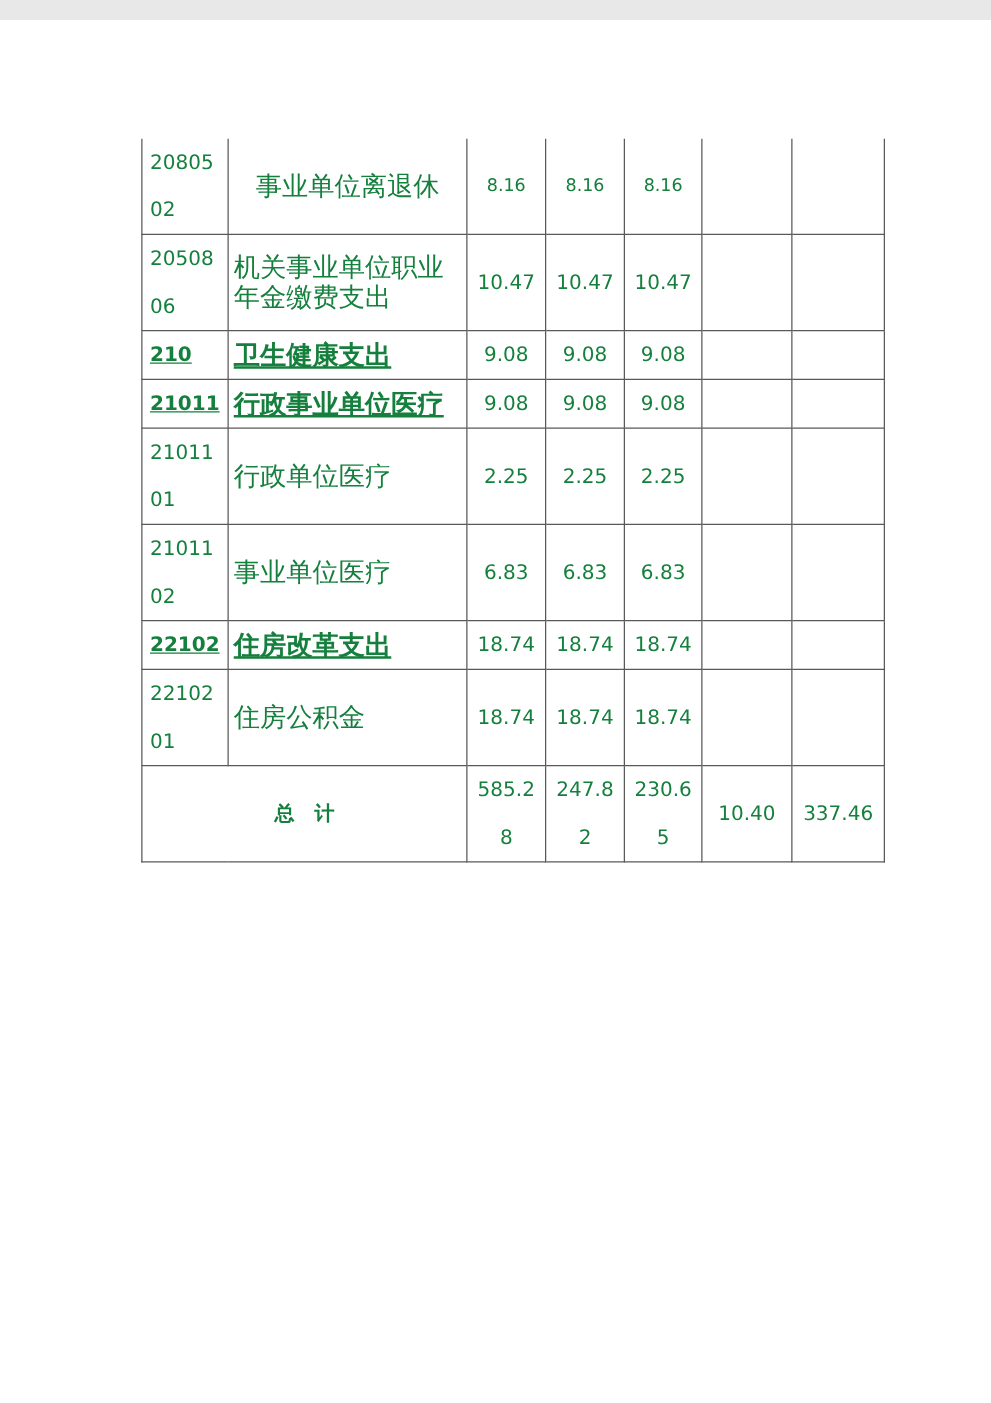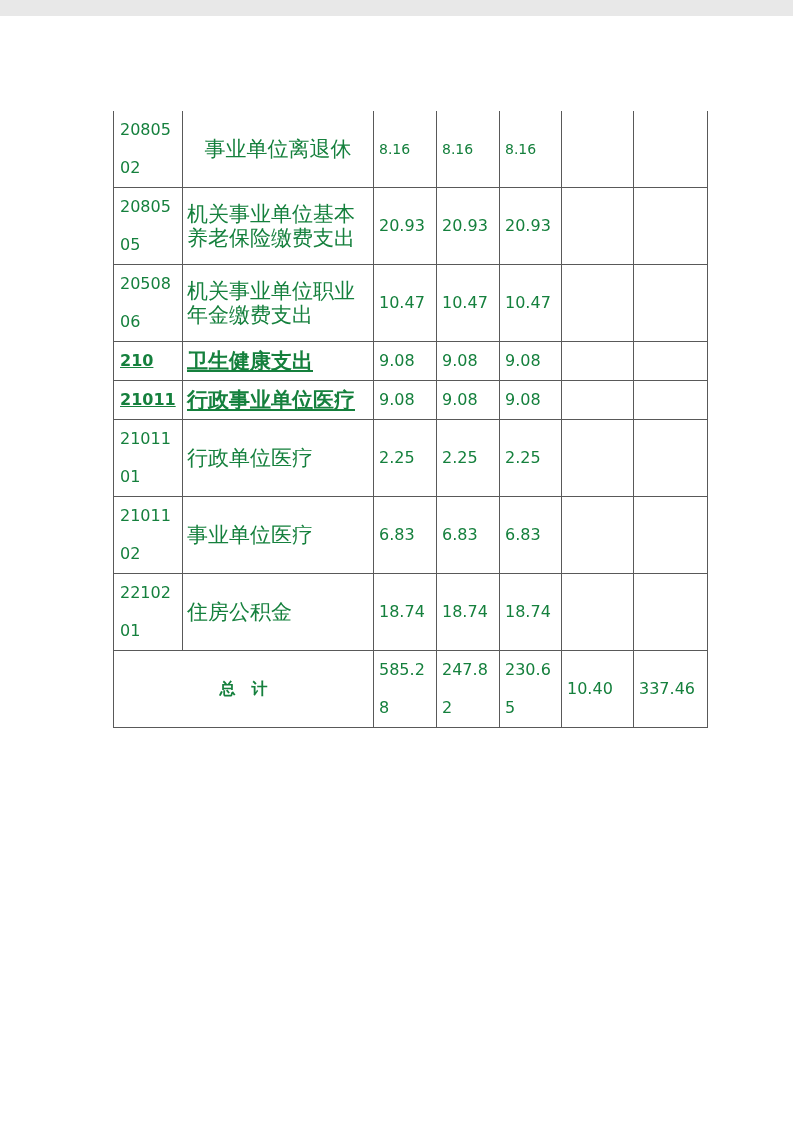--- a/index.html
+++ b/index.html
@@ -43,20 +43,21 @@
   td.name-cell {
     padding: 2px 4px;
     font-size: 21px;
     line-height: 24px;
   }
   td.name-center {
     text-align: center;
   }
   td.num-cell {
     padding: 0 5px;
+    text-align: center;
     line-height: 38px;
     word-break: break-all;
   }
   tr.bold-row td.code-cell,
   tr.bold-row td.name-cell {
     font-weight: bold;
     text-decoration: underline;
   }
   tr.small-row td.num-cell {
     font-size: 14px;
@@ -82,29 +83,20 @@
       <col style="width:72px">
       <col style="width:74px">
     </colgroup>
     <tbody id="table-body">
         <tr class="small-row">
           <td class="code-cell">20805 02</td>
           <td class="name-cell name-center">事业单位离退休</td>
           <td class="num-cell">8.16</td>
           <td class="num-cell">8.16</td>
           <td class="num-cell">8.16</td>
-          <td class="num-cell"></td>
-          <td class="num-cell"></td>
-        </tr>
-        <tr>
-          <td class="code-cell">20805 05</td>
-          <td class="name-cell">机关事业单位基本养老保险缴费支出</td>
-          <td class="num-cell">20.93</td>
-          <td class="num-cell">20.93</td>
-          <td class="num-cell">20.93</td>
           <td class="num-cell"></td>
           <td class="num-cell"></td>
         </tr>
         <tr>
           <td class="code-cell">20508 06</td>
           <td class="name-cell">机关事业单位职业年金缴费支出</td>
           <td class="num-cell">10.47</td>
           <td class="num-cell">10.47</td>
           <td class="num-cell">10.47</td>
           <td class="num-cell"></td>
@@ -139,20 +131,29 @@
         </tr>
         <tr>
           <td class="code-cell">21011 02</td>
           <td class="name-cell">事业单位医疗</td>
           <td class="num-cell">6.83</td>
           <td class="num-cell">6.83</td>
           <td class="num-cell">6.83</td>
           <td class="num-cell"></td>
           <td class="num-cell"></td>
         </tr>
+        <tr class="bold-row">
+          <td class="code-cell">22102</td>
+          <td class="name-cell">住房改革支出</td>
+          <td class="num-cell">18.74</td>
+          <td class="num-cell">18.74</td>
+          <td class="num-cell">18.74</td>
+          <td class="num-cell"></td>
+          <td class="num-cell"></td>
+        </tr>
         <tr>
           <td class="code-cell">22102 01</td>
           <td class="name-cell">住房公积金</td>
           <td class="num-cell">18.74</td>
           <td class="num-cell">18.74</td>
           <td class="num-cell">18.74</td>
           <td class="num-cell"></td>
           <td class="num-cell"></td>
         </tr>
         <tr class="bold-row">

